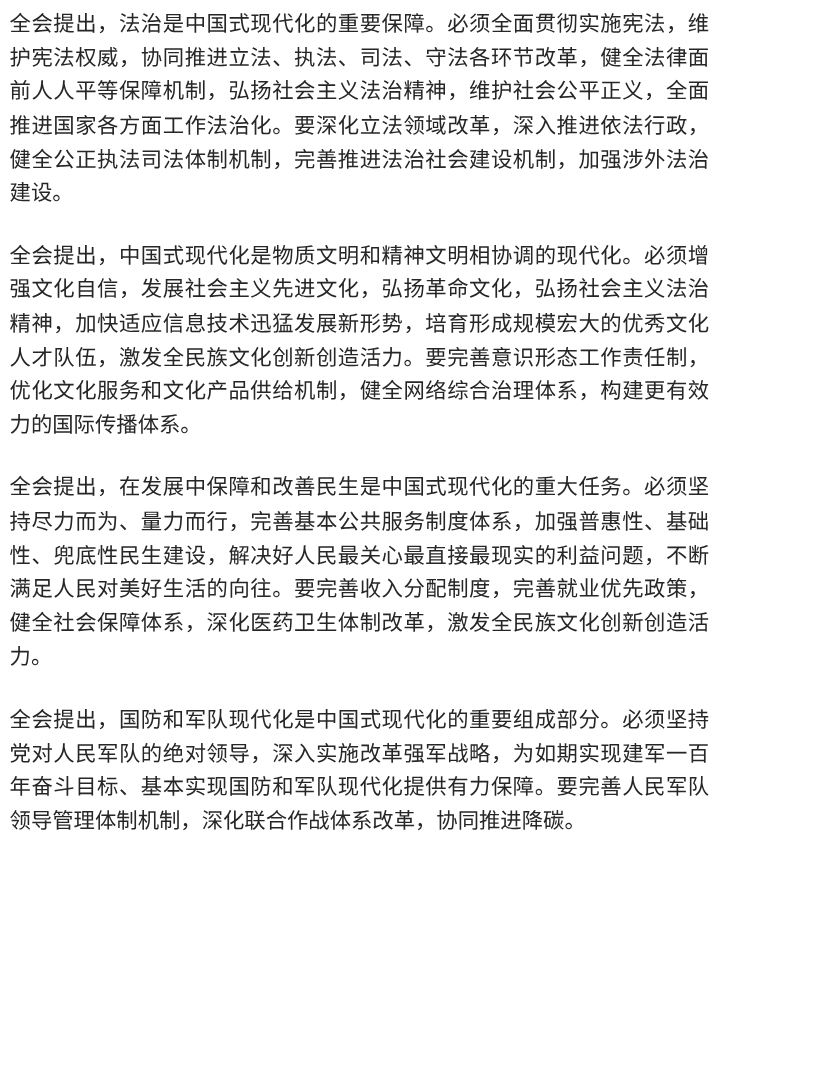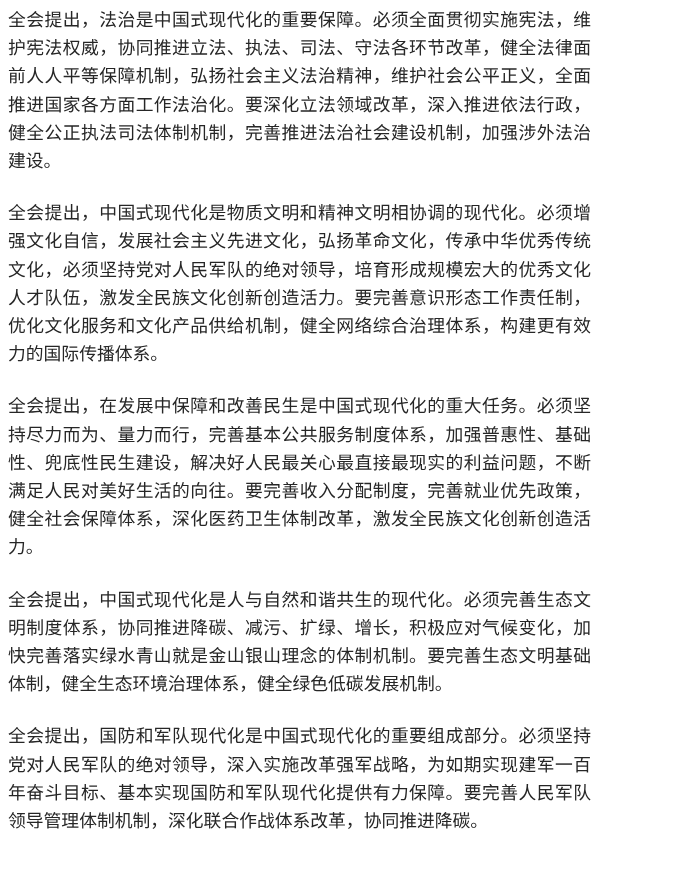--- a/index.html
+++ b/index.html
@@ -30,17 +30,16 @@
     letter-spacing: 0;
     word-break: break-all;
   }
   .page p:last-child { margin-bottom: 0; }
 </style>
 </head>
 <body>
 
 <div class="page">
   <p>全会提出，法治是中国式现代化的重要保障。必须全面贯彻实施宪法，维护宪法权威，协同推进立法、执法、司法、守法各环节改革，健全法律面前人人平等保障机制，弘扬社会主义法治精神，维护社会公平正义，全面推进国家各方面工作法治化。要深化立法领域改革，深入推进依法行政，健全公正执法司法体制机制，完善推进法治社会建设机制，加强涉外法治建设。</p>
-  <p>全会提出，中国式现代化是物质文明和精神文明相协调的现代化。必须增强文化自信，发展社会主义先进文化，弘扬革命文化，传承中华优秀传统文化，必须坚持党对人民军队的绝对领导，培育形成规模宏大的优秀文化人才队伍，激发全民族文化创新创造活力。要完善意识形态工作责任制，优化文化服务和文化产品供给机制，健全网络综合治理体系，构建更有效力的国际传播体系。</p>
+  <p>全会提出，中国式现代化是物质文明和精神文明相协调的现代化。必须增强文化自信，发展社会主义先进文化，弘扬革命文化，弘扬社会主义法治精神，加快适应信息技术迅猛发展新形势，培育形成规模宏大的优秀文化人才队伍，激发全民族文化创新创造活力。要完善意识形态工作责任制，优化文化服务和文化产品供给机制，健全网络综合治理体系，构建更有效力的国际传播体系。</p>
   <p>全会提出，在发展中保障和改善民生是中国式现代化的重大任务。必须坚持尽力而为、量力而行，完善基本公共服务制度体系，加强普惠性、基础性、兜底性民生建设，解决好人民最关心最直接最现实的利益问题，不断满足人民对美好生活的向往。要完善收入分配制度，完善就业优先政策，健全社会保障体系，深化医药卫生体制改革，激发全民族文化创新创造活力。</p>
-  <p>全会提出，中国式现代化是人与自然和谐共生的现代化。必须完善生态文明制度体系，协同推进降碳、减污、扩绿、增长，积极应对气候变化，加快完善落实绿水青山就是金山银山理念的体制机制。要完善生态文明基础体制，健全生态环境治理体系，健全绿色低碳发展机制。</p>
   <p>全会提出，国防和军队现代化是中国式现代化的重要组成部分。必须坚持党对人民军队的绝对领导，深入实施改革强军战略，为如期实现建军一百年奋斗目标、基本实现国防和军队现代化提供有力保障。要完善人民军队领导管理体制机制，深化联合作战体系改革，协同推进降碳。</p>
 </div>
 
 </body></html>

